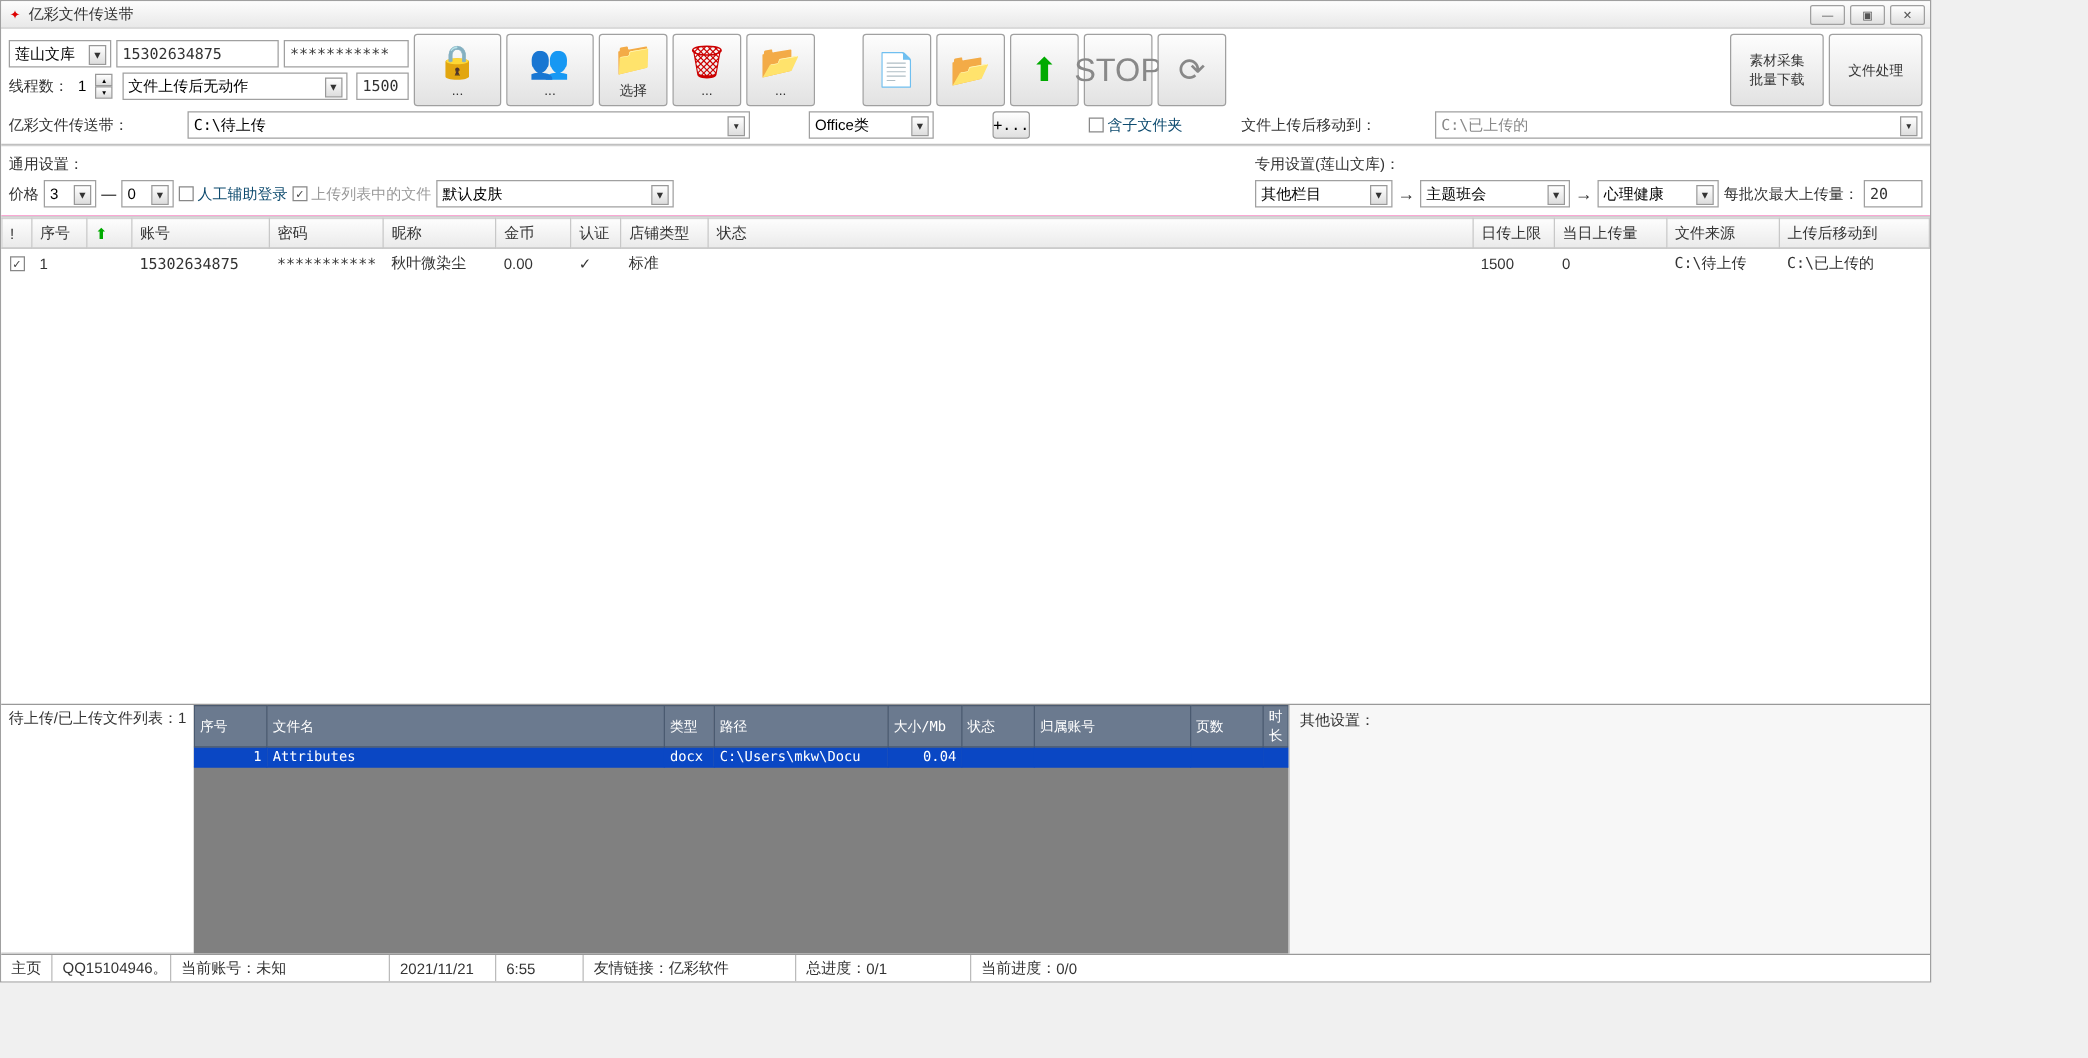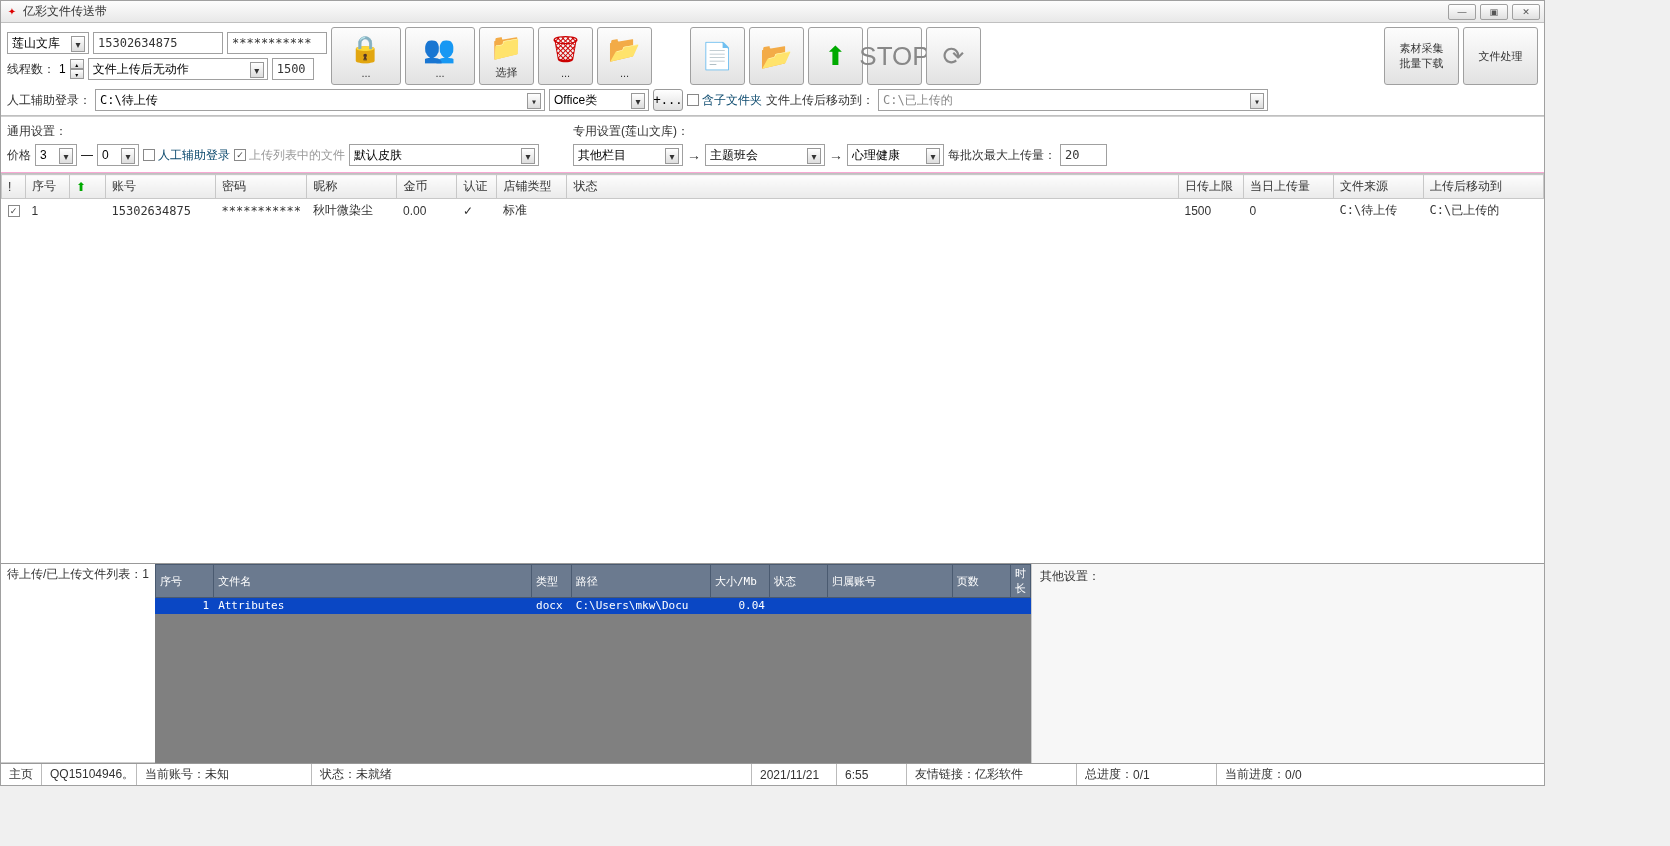--- a/index.html
+++ b/index.html
@@ -4,21 +4,21 @@
 <style>
 * { box-sizing: border-box; margin: 0; padding: 0; font-family: "Microsoft YaHei", SimSun, sans-serif; font-size: 12px; }
 body { background: #f0f0f0; overflow: hidden; }
 .window { width: 1545px; height: 786px; background: #fff; border: 1px solid #a0a0a0; position: relative; display: flex; flex-direction: column; }
 .titlebar { height: 22px; background: linear-gradient(#fdfdfd,#e8e8e8); border-bottom: 1px solid #c0c0c0; display: flex; align-items: center; padding: 0 4px; }
 .titlebar .icon { width: 14px; height: 14px; margin-right: 4px; display:inline-flex; align-items:center; justify-content:center; font-size:10px; color:#d00; }
 .titlebar .title { flex: 1; font-size: 12px; color: #333; }
 .winbtns { display: flex; gap: 4px; }
 .winbtn { width: 28px; height: 16px; border: 1px solid #a0a0a0; background: linear-gradient(#fff,#e0e0e0); display: flex; align-items: center; justify-content: center; font-size: 9px; color: #555; border-radius: 2px; }
 .toolbar { padding: 4px 6px; background: #fff; border-bottom: 1px solid #c0c0c0; display: flex; flex-direction: column; gap: 4px; }
-.row { display: flex; align-items: center; gap: 4px; }
+.row { display: flex; align-items: center; gap: 4px; justify-content: space-between; }
 .selbox { height: 22px; border: 1px solid #a0a0a0; background: #fff; padding: 0 18px 0 4px; position: relative; display:flex; align-items:center; font-size:12px; }
 .selbox::after { content:"▾"; position:absolute; right:3px; top:3px; font-size:10px; color:#333; border:1px solid #999; width:12px; height:14px; display:flex; align-items:center; justify-content:center; background:linear-gradient(#fff,#ddd); }
 .txtbox { height: 22px; border: 1px solid #a0a0a0; background: #fff; padding: 0 4px; display:flex; align-items:center; color:#333; font-family: monospace, SimSun; }
 .bigbtn { width: 70px; height: 58px; border: 1px solid #a0a0a0; background: linear-gradient(#fdfdfd,#e2e2e2); display:flex; flex-direction:column; align-items:center; justify-content:center; border-radius:3px; position:relative; gap:2px; }
 .bigbtn .ico { font-size: 26px; }
 .bigbtn .lbl { font-size:11px; color:#333; }
 .bigbtn.small { width:55px; }
 .bigbtn.wide { width:75px; }
 .spin { display:flex; flex-direction:column; }
 .spin div { width:14px; height:10px; border:1px solid #999; background:linear-gradient(#fff,#ddd); font-size:6px; display:flex; align-items:center; justify-content:center; }
@@ -116,21 +116,21 @@
       <div class="bigbtn wide">
           <span class="lbl" style="white-space:pre-line;text-align:center">素材采集
 批量下载</span>
         </div>
       <div class="bigbtn wide">
           <span class="lbl">文件处理</span>
         </div>
     </div>
 
     <div class="row">
-      <label>人工辅助登录：</label>
+      <label>亿彩文件传送带：</label>
       <div class="selbox" style="width:450px;font-family:monospace,SimSun">C:\待上传</div>
       <div class="selbox" style="width:100px;font-family:Liberation Sans, sans-serif">Office类</div>
       <div class="dotbtn">+...</div>
       <div class="chk">
           <span class="chk-box"></span>
           <span>含子文件夹</span>
         </div>
       <label>文件上传后移动到：</label>
       <div class="selbox" style="width:390px;font-family:monospace,SimSun;color:#888">C:\已上传的</div>
     </div>
@@ -255,24 +255,20 @@
     </div>
   </div>
 
   <div class="statusbar">
     <div class="cell">主页</div>
     <div class="cell" style="width:95px">QQ15104946。</div>
     <div class="cell" style="width:175px">
         <span>当前账号：</span>
         <span>未知</span>
       </div>
-    <div class="cell" style="width:440px">
-        <span>状态：</span>
-        <span>未就绪</span>
-      </div>
     <div class="cell" style="width:85px">2021/11/21</div>
     <div class="cell" style="width:70px">6:55</div>
     <div class="cell" style="width:170px">
         <span>友情链接：</span>
         <span>亿彩软件</span>
       </div>
     <div class="cell" style="width:140px">
         <span>总进度：</span>
         <span>0/1</span>
       </div>

